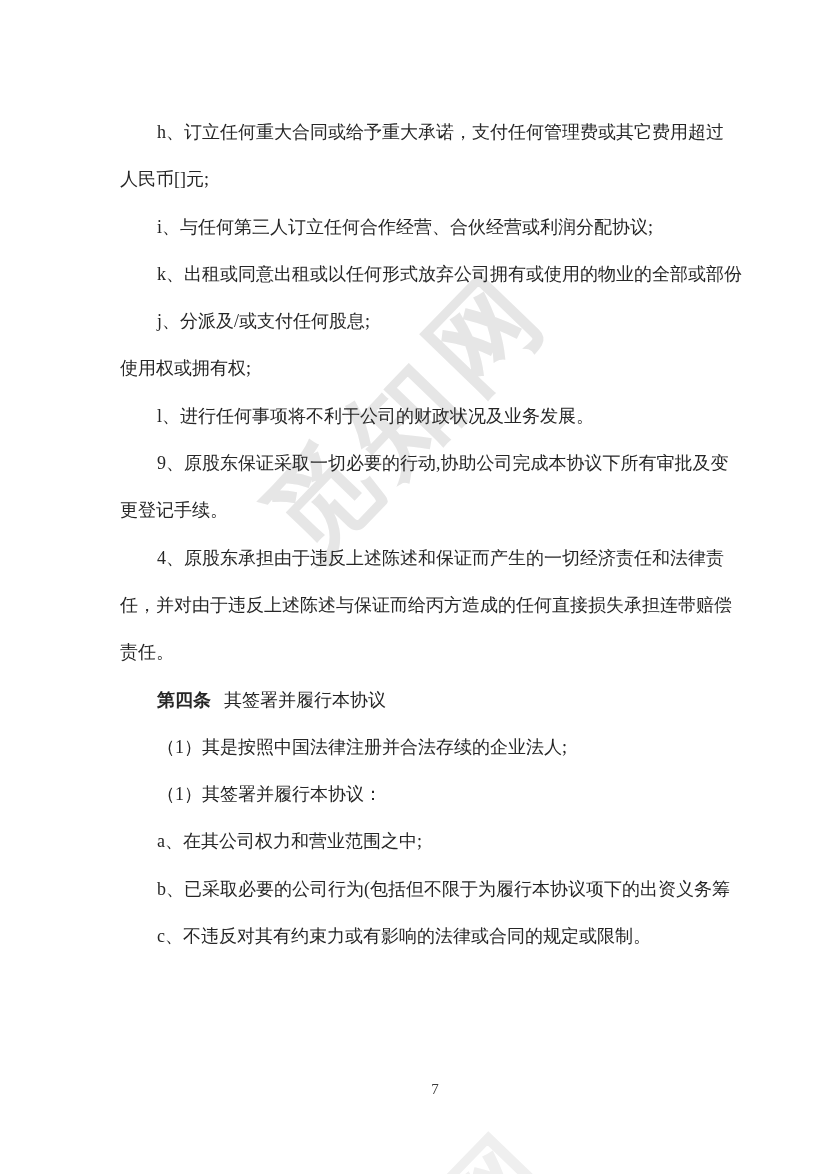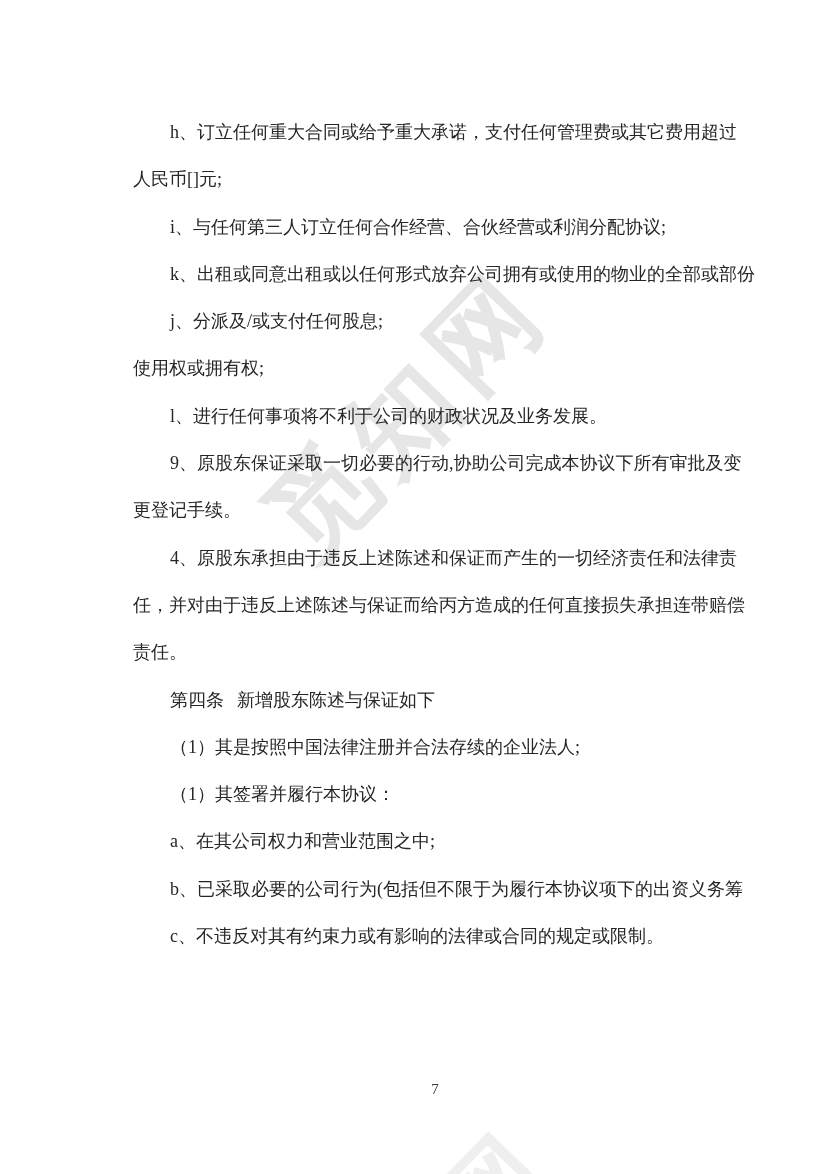--- a/index.html
+++ b/index.html
@@ -29,24 +29,23 @@
     position:absolute;
     left:120px;top:109px;
     width:600px;
     z-index:1;
   }
   .line{
     font-size:18px;
     height:47.3px;
     line-height:47.3px;
     white-space:nowrap;
-    margin-left:13px;
   }
   .line.indent{padding-left:37px;}
-  .line .num{font-weight:normal;margin-right:13px;}
+  .line .num{font-weight:bold;margin-right:13px;}
   .page-number{
     position:absolute;
     left:120px;top:1081px;
     width:630px;
     text-align:center;
     font-size:15px;
     color:#3a3a3a;
     z-index:1;
   }
 </style>
@@ -78,21 +77,21 @@
       <div class="line indent"><span class="txt">9、原股东保证采取一切必要的行动,协助公司完成本协议下所有审批及变</span></div>
 
       <div class="line"><span class="txt">更登记手续。</span></div>
 
       <div class="line indent"><span class="txt">4、原股东承担由于违反上述陈述和保证而产生的一切经济责任和法律责</span></div>
 
       <div class="line"><span class="txt">任，并对由于违反上述陈述与保证而给丙方造成的任何直接损失承担连带赔偿</span></div>
 
       <div class="line"><span class="txt">责任。</span></div>
 
-      <div class="line indent"><b class="num">第四条</b><span class="txt">新增股东陈述与保证如下</span></div>
+      <div class="line indent"><b class="num">第四条</b><span class="txt">其签署并履行本协议</span></div>
 
 
       <div class="line indent"><span class="txt">（1）其是按照中国法律注册并合法存续的企业法人;</span></div>
 
       <div class="line indent"><span class="txt">（1）其签署并履行本协议：</span></div>
 
       <div class="line indent"><span class="txt">a、在其公司权力和营业范围之中;</span></div>
 
       <div class="line indent"><span class="txt">b、已采取必要的公司行为(包括但不限于为履行本协议项下的出资义务筹</span></div>
 

